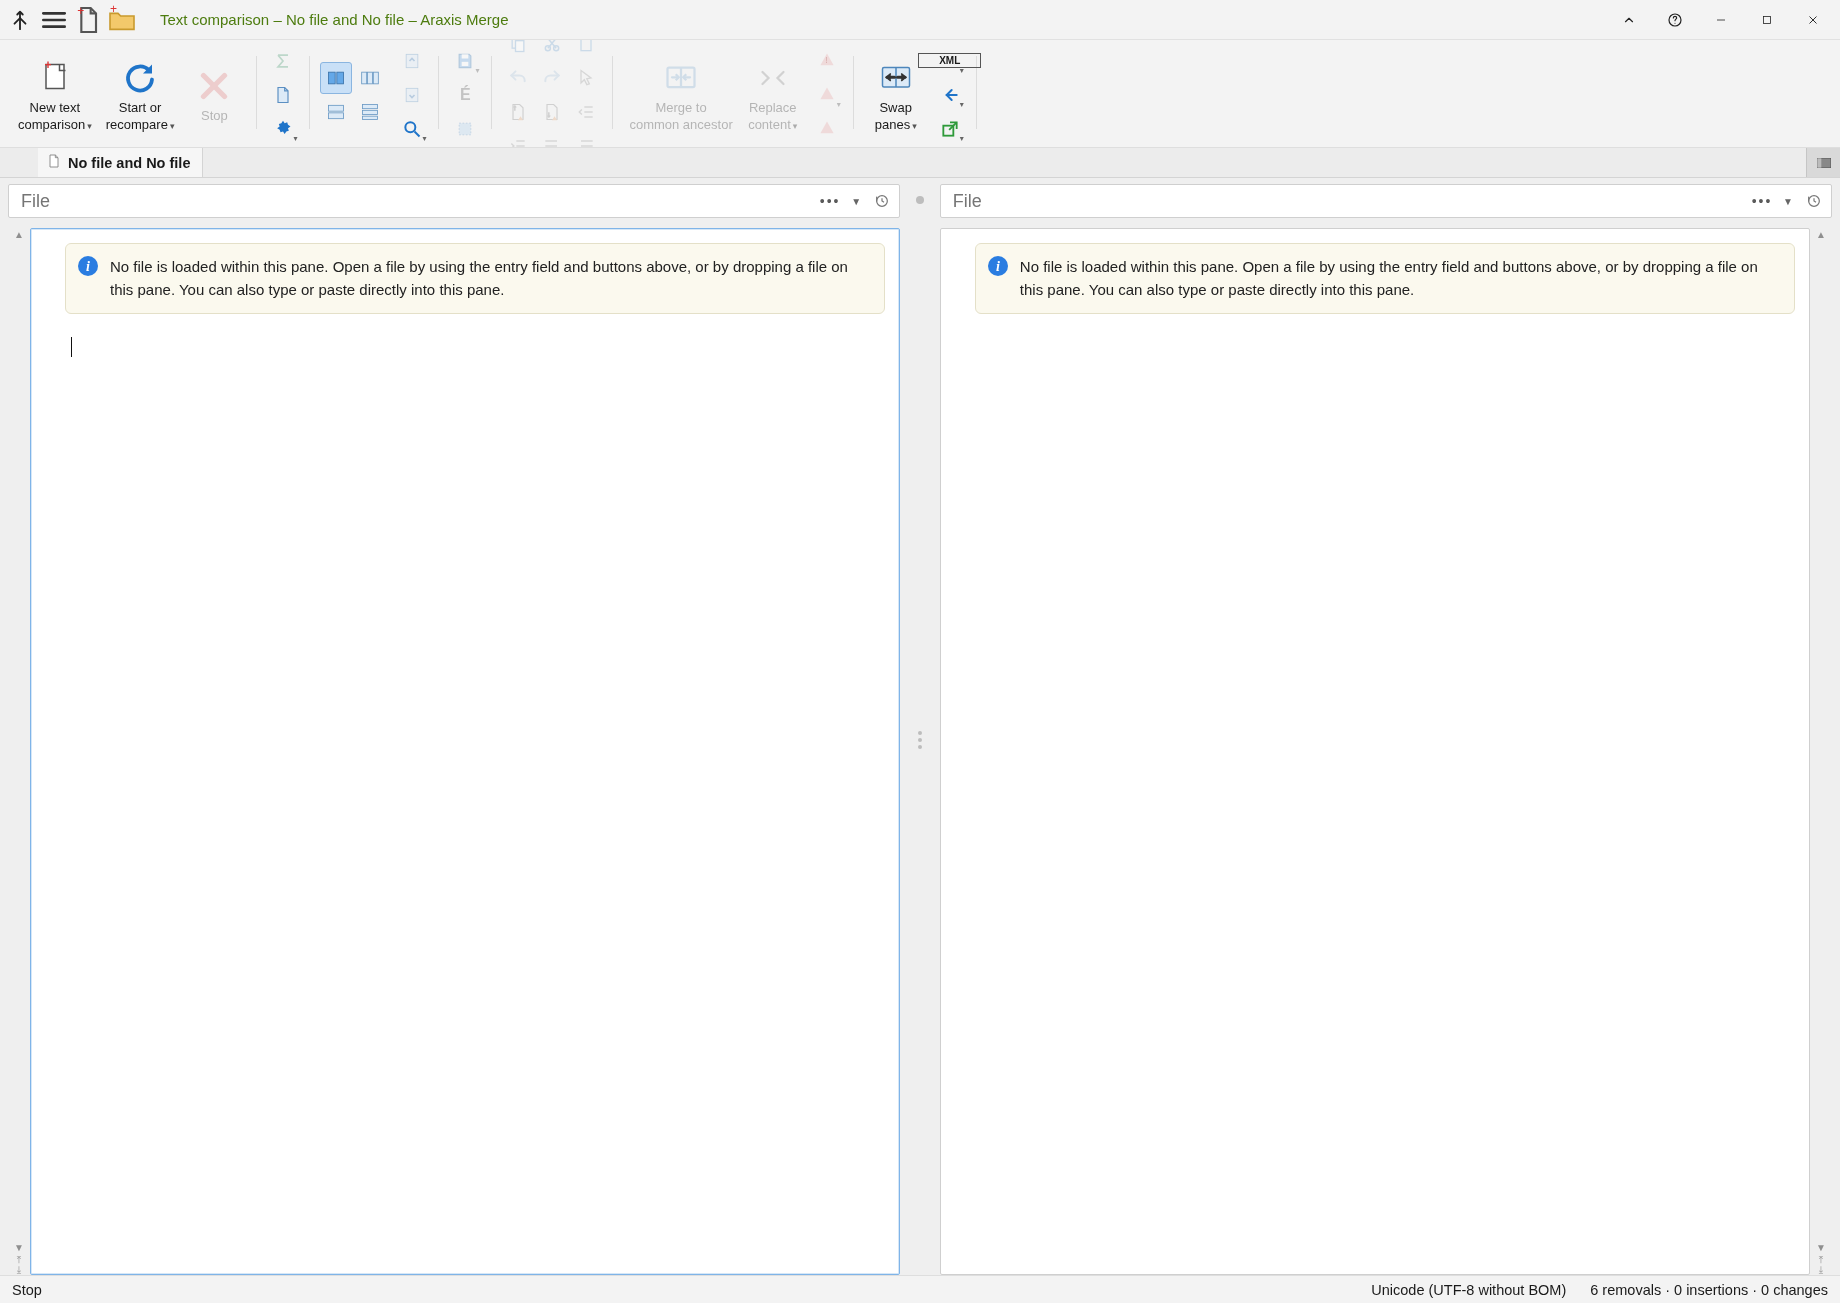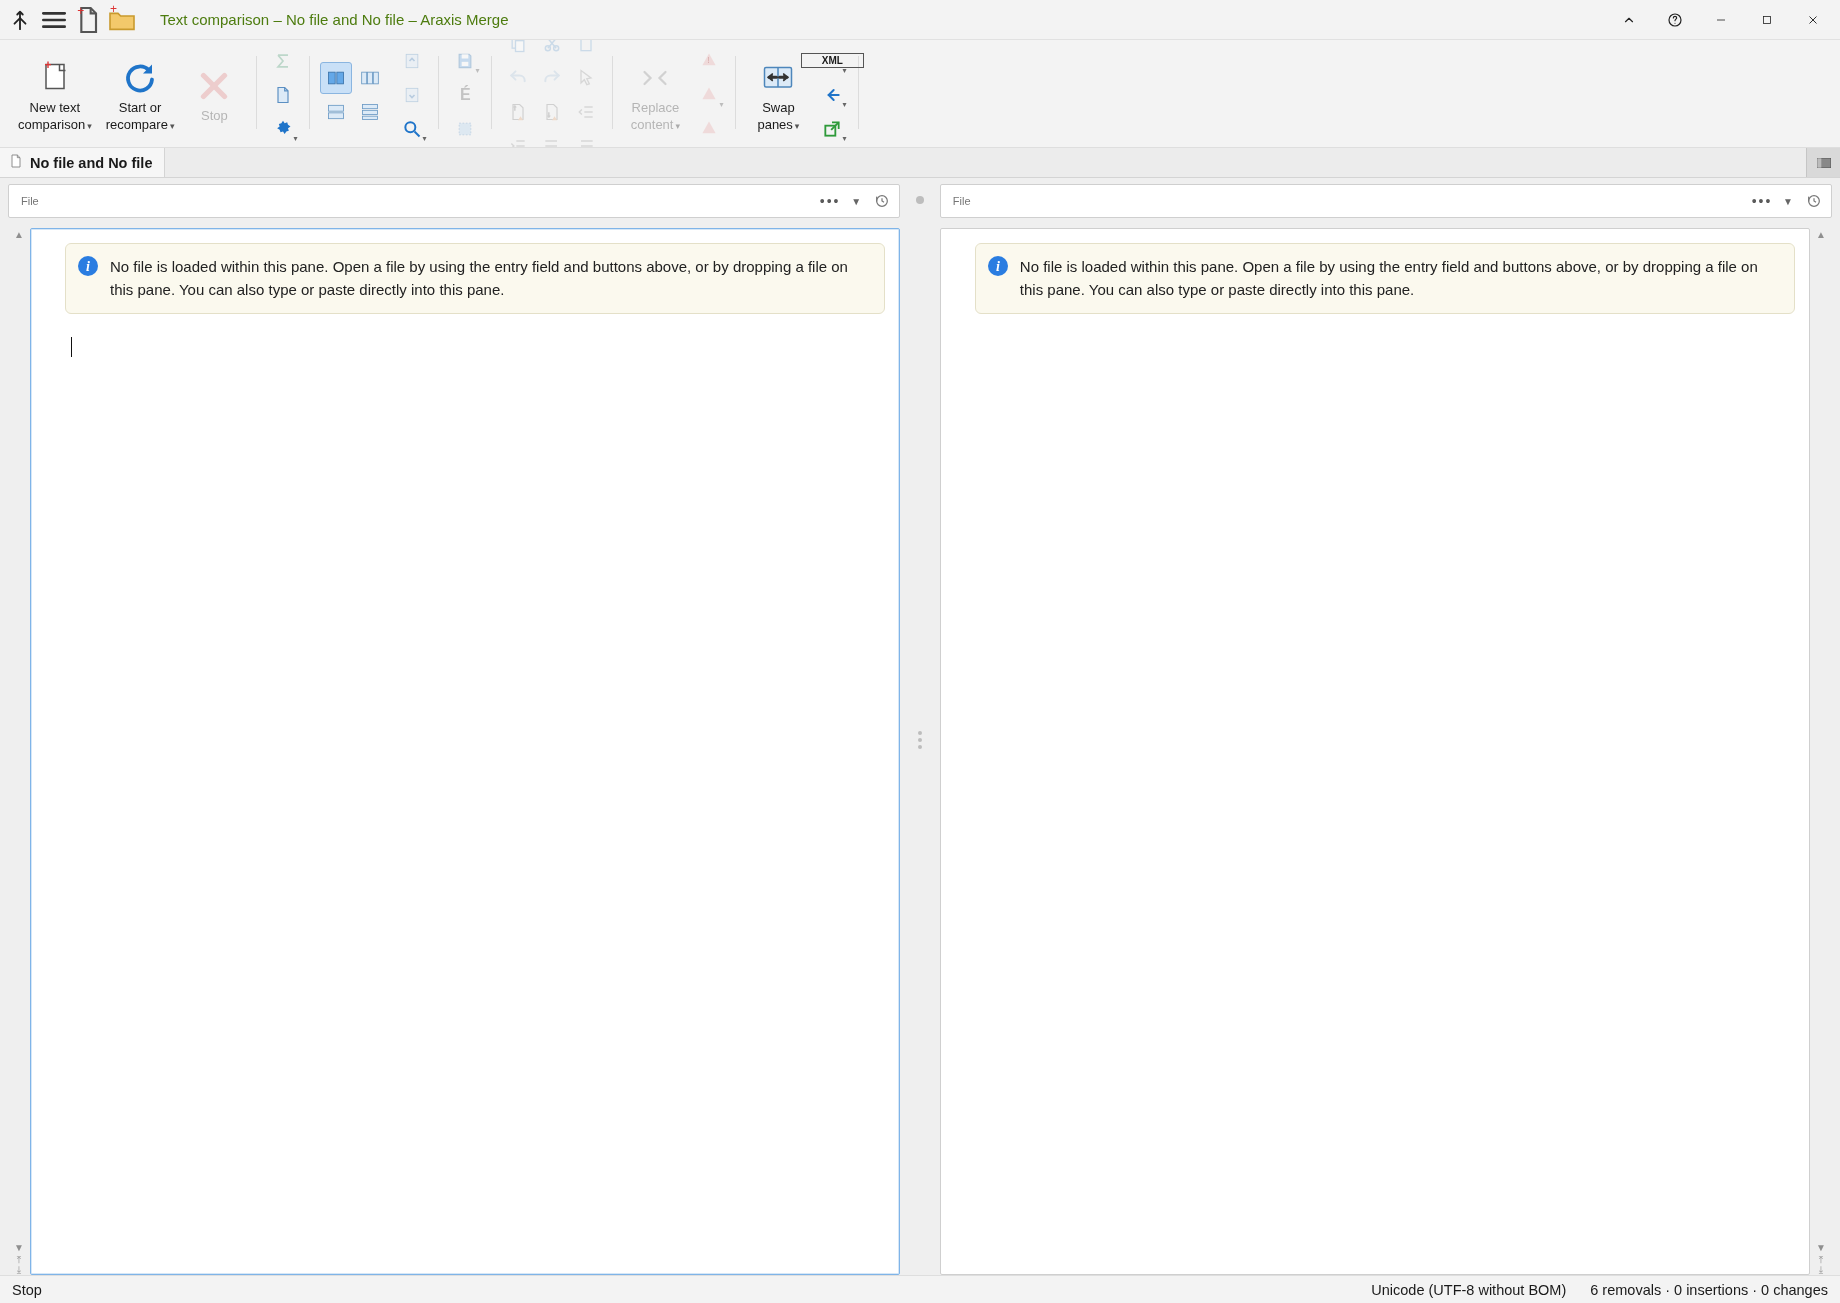--- a/index.html
+++ b/index.html
@@ -107,20 +107,21 @@
 
   
 
   
   .tabstrip {
     height: 30px;
     background: #ececec;
     border-bottom: 1px solid #d4d4d4;
     display: flex;
     align-items: stretch;
+    padding-left: 38px;
   }
   .tab {
     display: flex; align-items: center; gap: 6px;
     padding: 0 12px 0 8px;
     background: #f6f6f6;
     border-right: 1px solid #d4d4d4;
     font-weight: 700;
     font-size: 14.5px;
   }
   .tab .file-ico svg { width: 16px; height: 16px; }
@@ -171,21 +172,21 @@
     align-items: center;
     padding: 0 6px 0 10px;
     gap: 4px;
     margin-bottom: 10px;
     margin-top: 6px;
   }
   .fh-input {
     flex: 1;
     border: none;
     outline: none;
-    font-size: 11px;
+    font-size: 18px;
     color: #701a75;
     background: transparent;
   }
   .fh-btn {
     width: 22px; height: 28px;
     display: flex; align-items:center; justify-content:center;
     color: #5a5a5a;
   }
   .fh-btn svg { width: 16px; height: 16px; }
   .fh-caret { font-size: 10px; color: #666; }
@@ -539,20 +540,33 @@
             <line x1="6" y1="6" x2="20" y2="6"></line>
             <line x1="6" y1="12" x2="20" y2="12"></line>
             <line x1="6" y1="18" x2="20" y2="18"></line>
           </svg>
         </div>
     </div>
   </div>
   <div class="ribbon-sep"></div>
 
   <div class="ribbon-group">
+    <div class="rbtn-big rbtn-disabled">
+      <span class="ico">
+          <svg viewBox="0 0 48 48" fill="none" stroke="#a6c3dc" stroke-width="3">
+            <rect x="6" y="10" width="36" height="26" rx="2"></rect>
+            <line x1="24" y1="10" x2="24" y2="36"></line>
+            <polyline points="12 23 20 23" stroke-linecap="round"></polyline>
+            <polyline points="28 23 36 23" stroke-linecap="round"></polyline>
+            <polyline points="17 19 21 23 17 27"></polyline>
+            <polyline points="31 19 27 23 31 27"></polyline>
+          </svg>
+        </span>
+      <span class="lbl">Merge to<br>common ancestor</span>
+    </div>
     <div class="rbtn-big rbtn-disabled">
       <span class="ico">
           <svg viewBox="0 0 48 48" fill="none" stroke="#aaa" stroke-width="3" stroke-linecap="round">
             <polyline points="10 16 18 24 10 32"></polyline>
             <polyline points="38 16 30 24 38 32"></polyline>
           </svg>
         </span>
       <span class="lbl"><span>Replace<br>content</span><span class="caret">▾</span></span>
     </div>
     <div class="rbtn-grid cols1" style="margin-left:4px">

